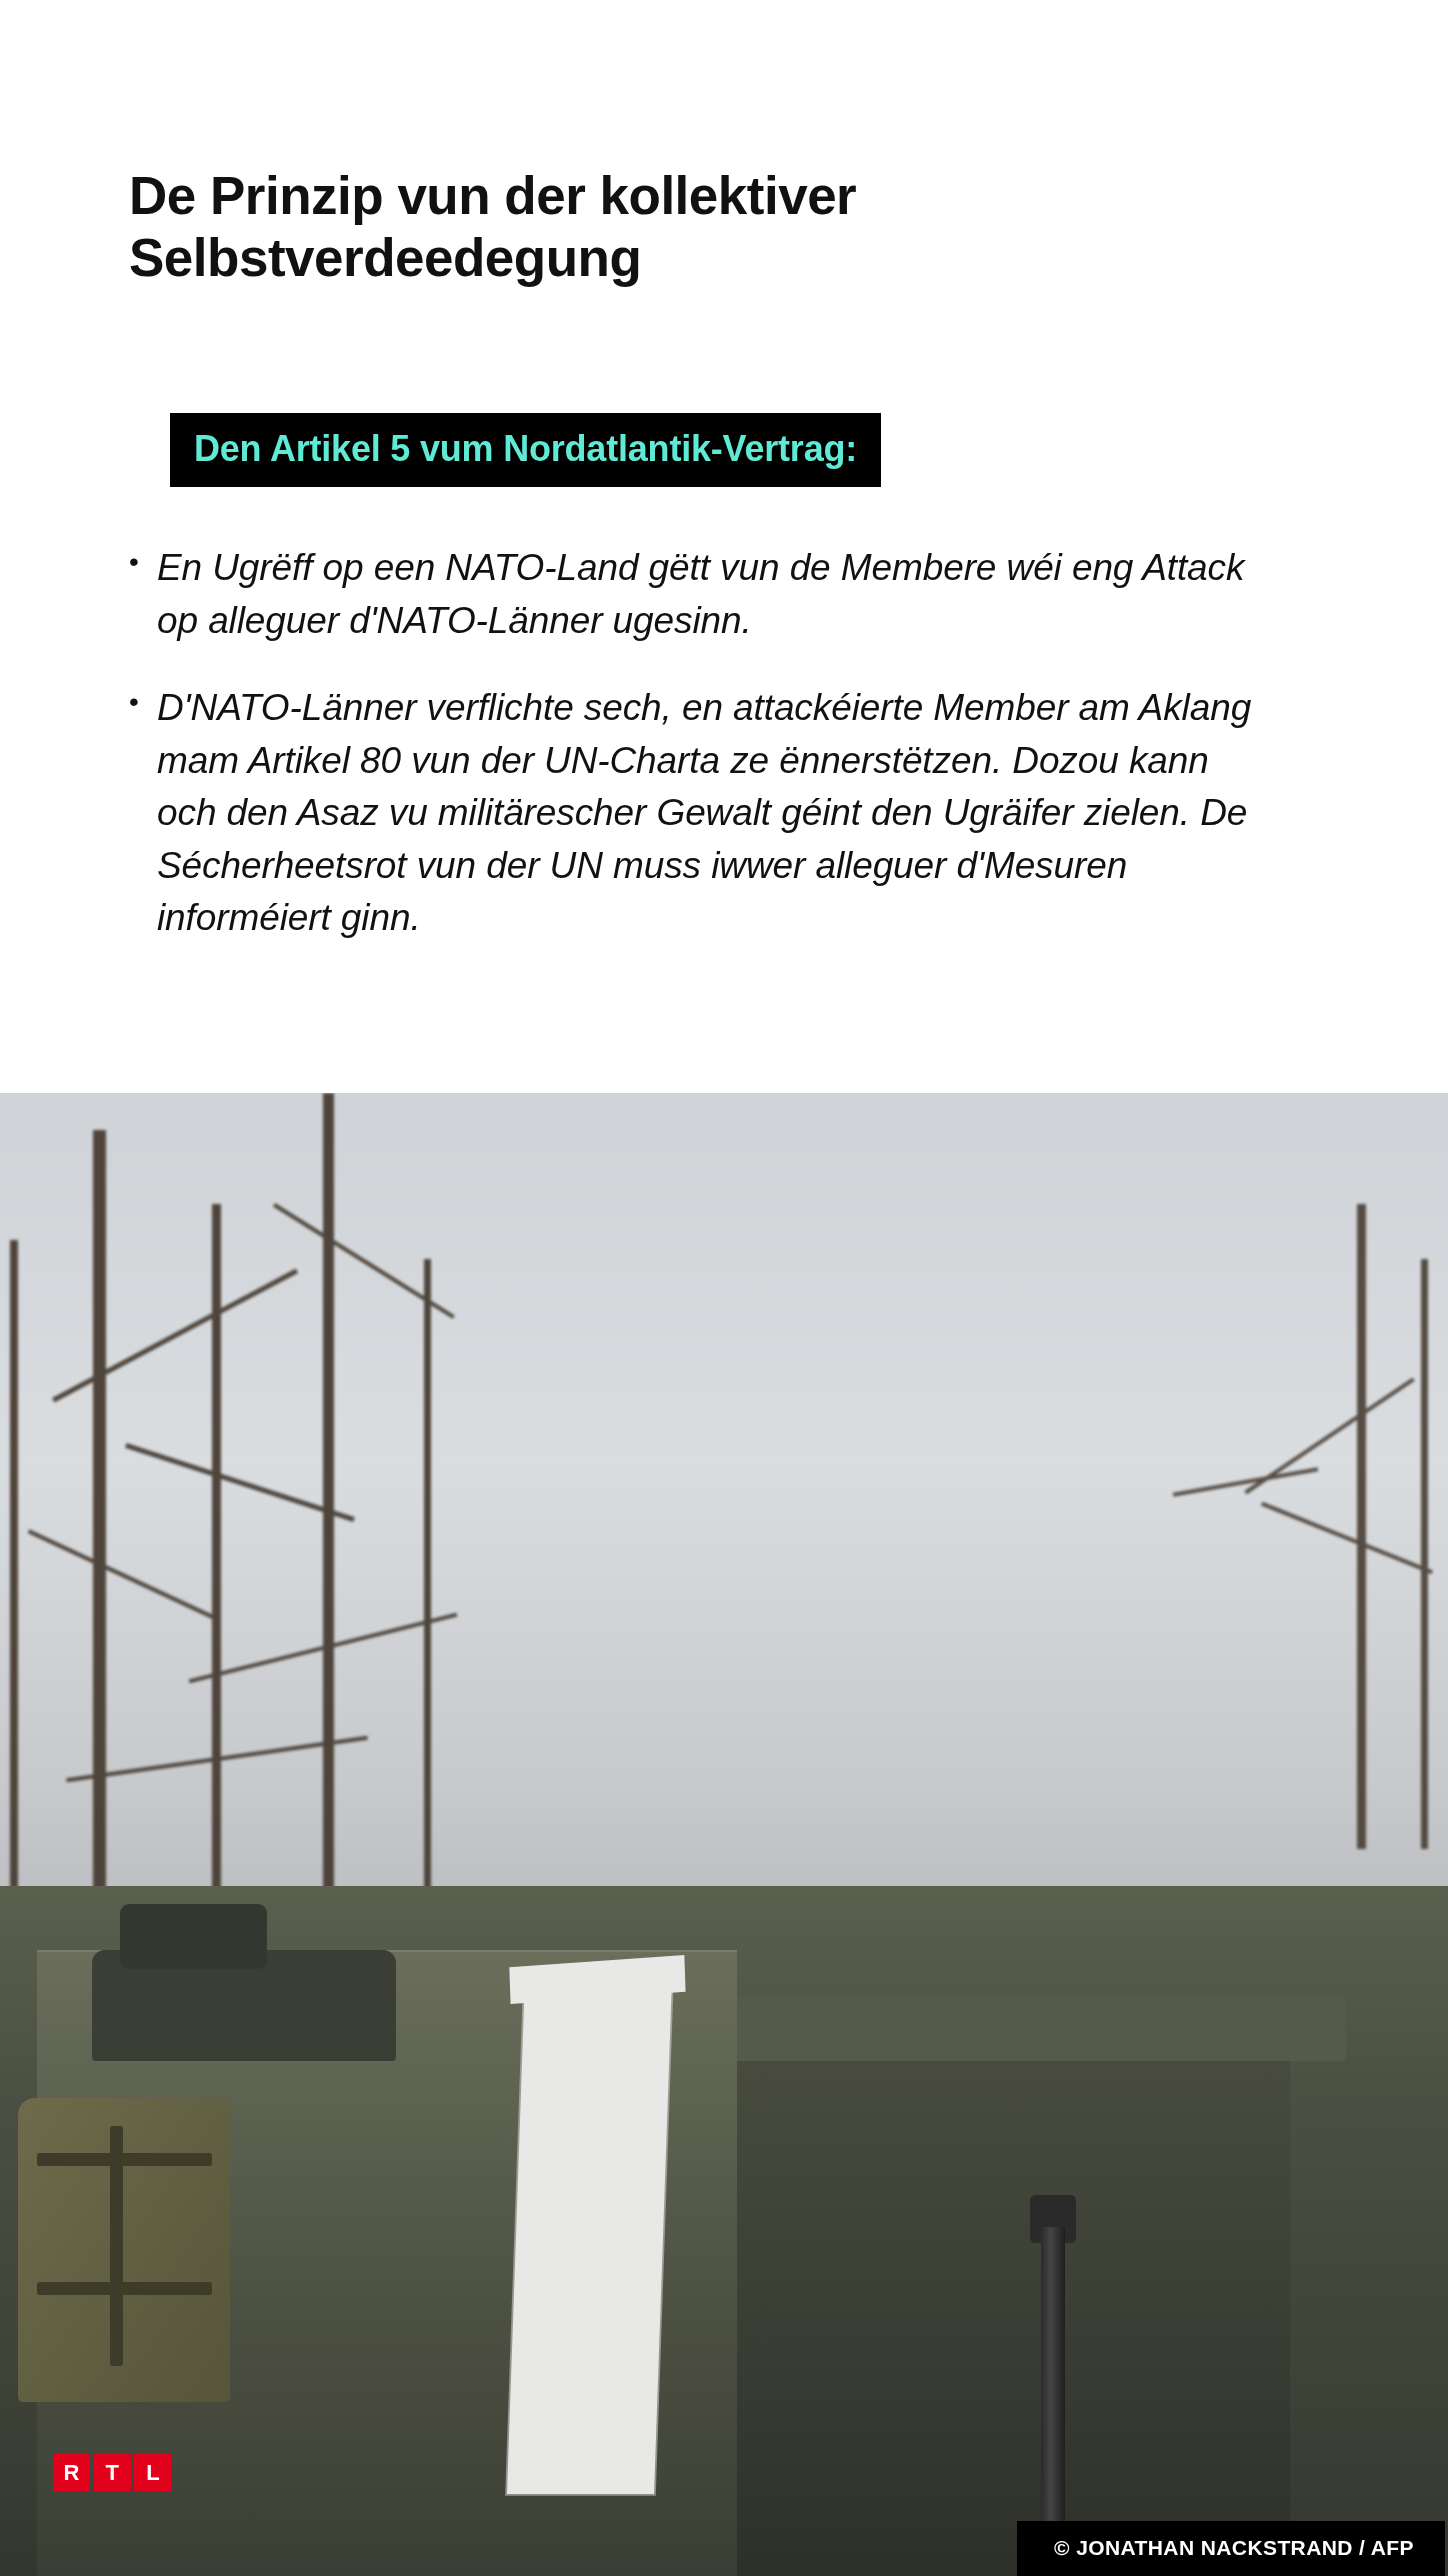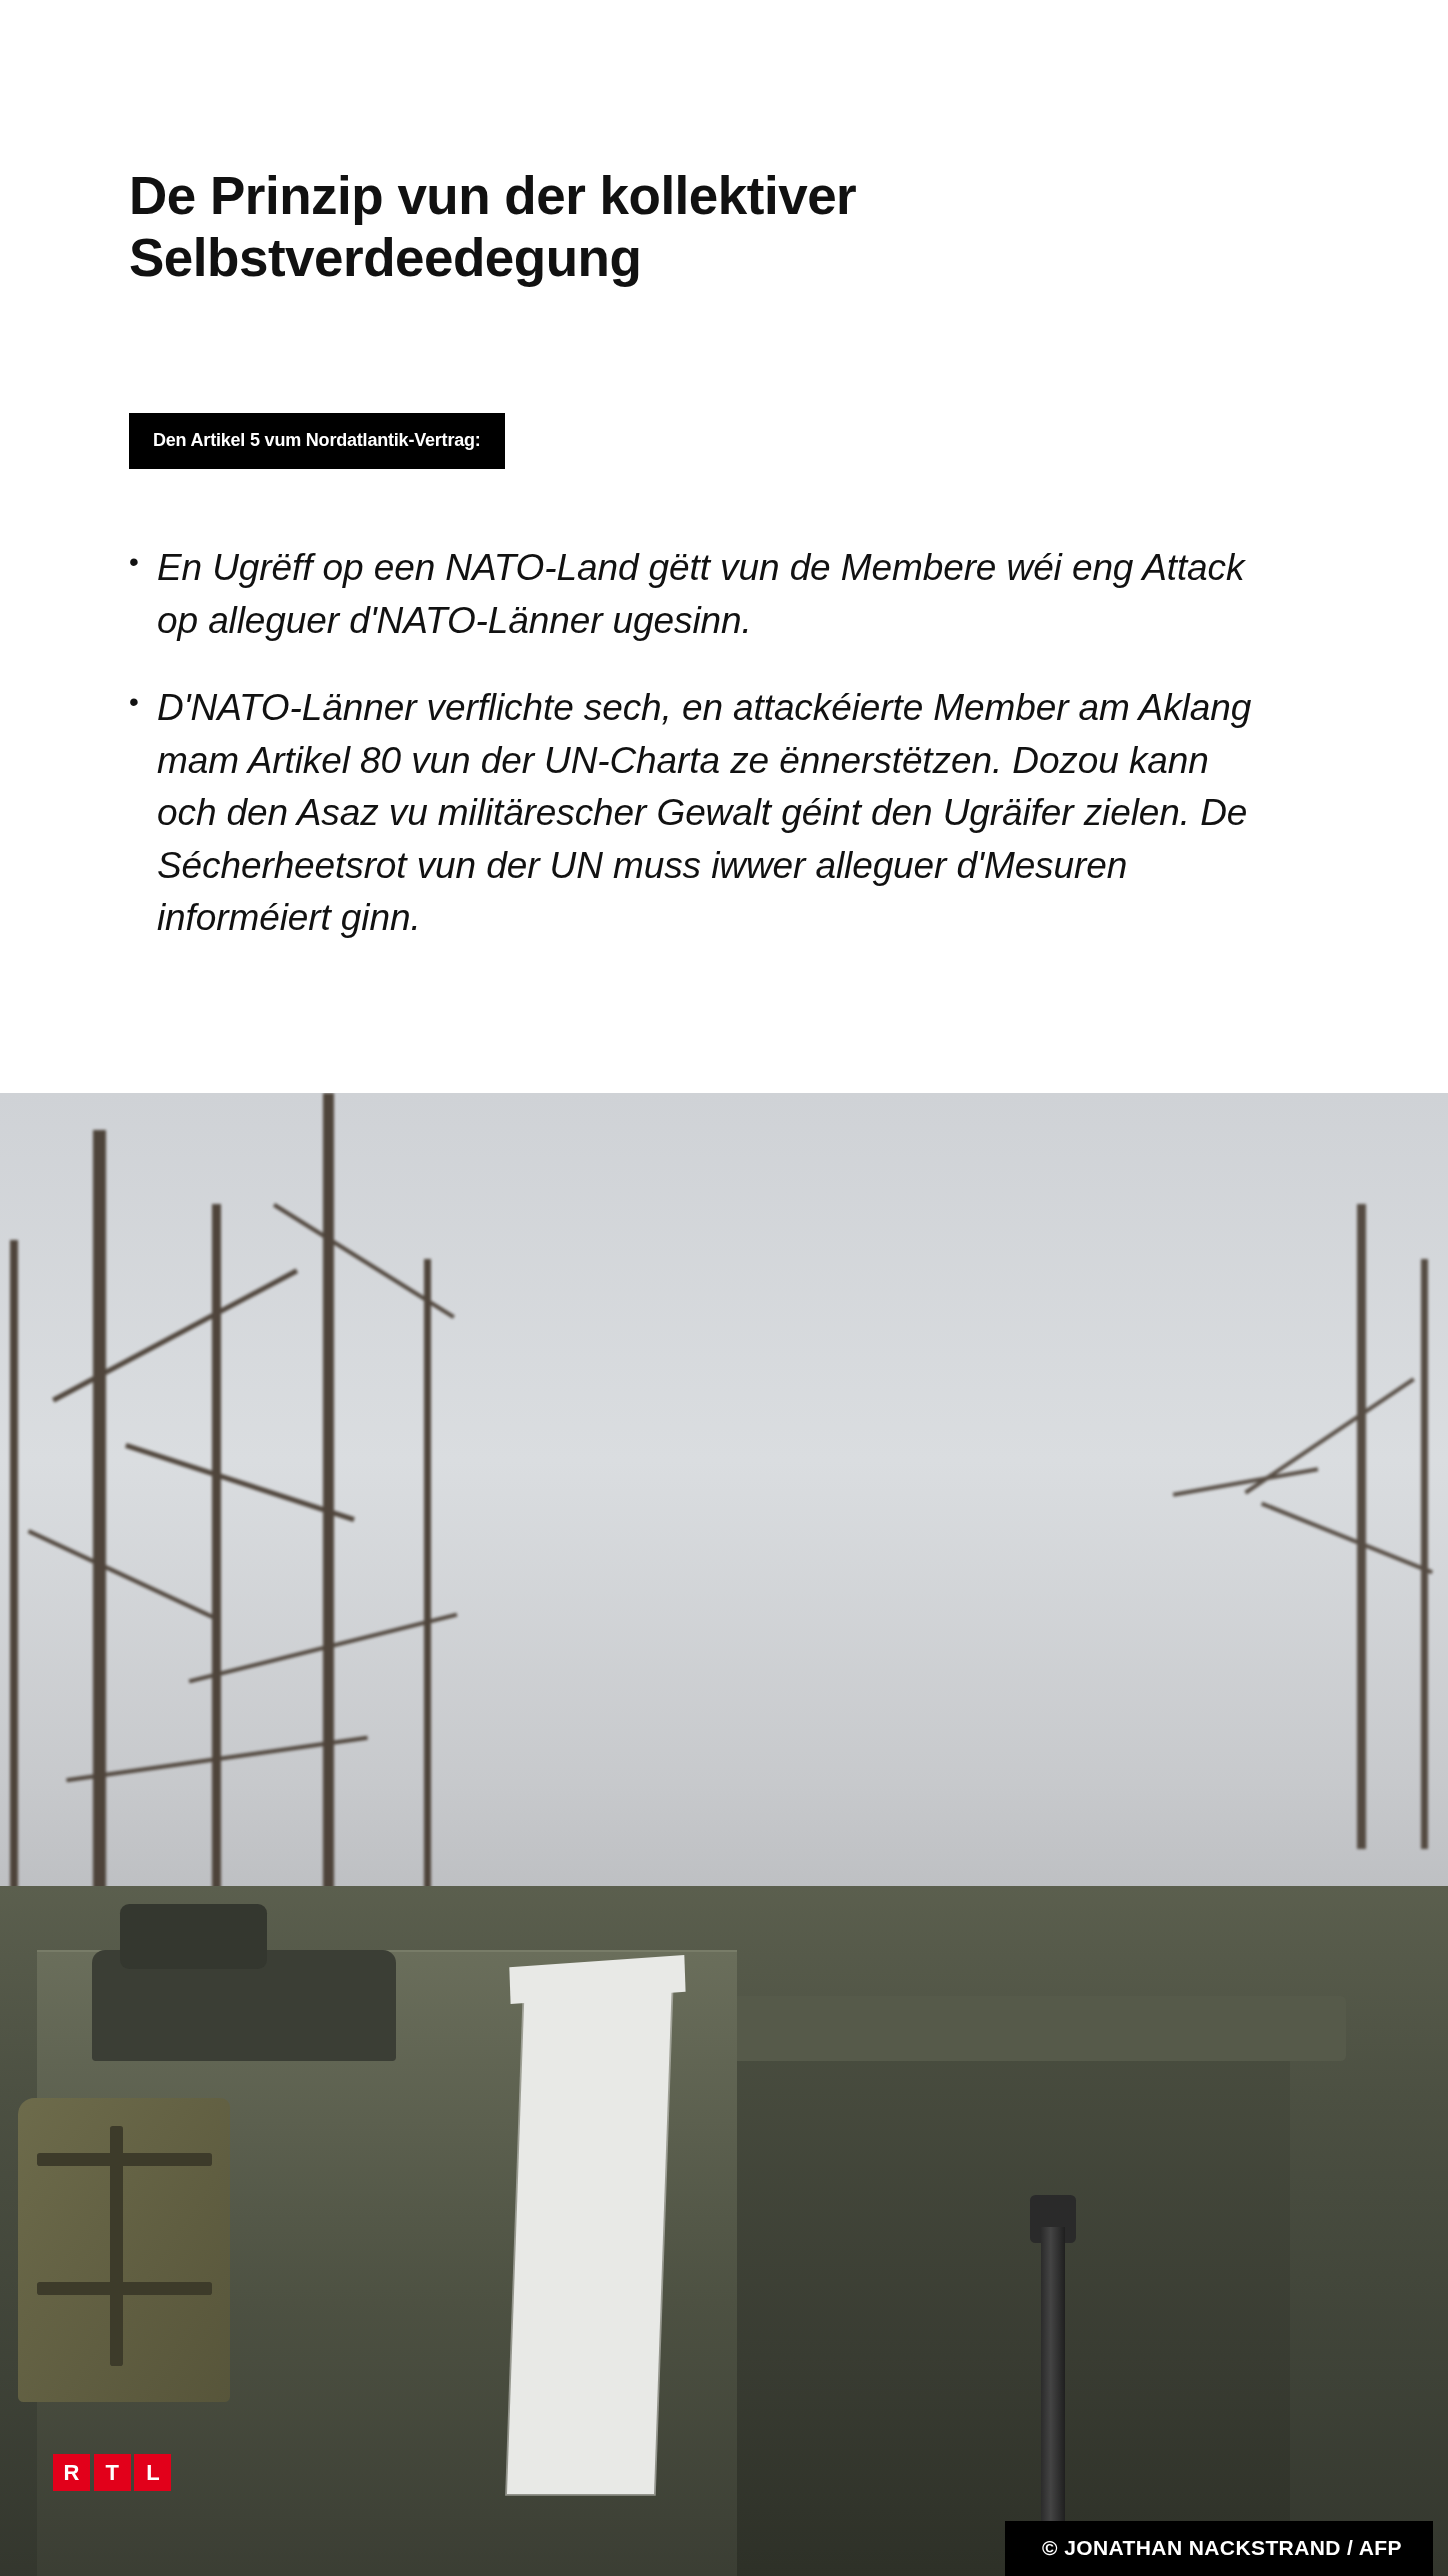--- a/index.html
+++ b/index.html
@@ -40,26 +40,27 @@
     letter-spacing: -0.5px;
   }
   .kicker-wrap {
     position: absolute;
     left: 129px;
     top: 413px;
   }
   .kicker {
     display: inline-block;
     background: #000000;
-    color: #ffffff;
-    font-size: 18px;
+    color: #5eead4;
+    font-size: 36px;
     font-weight: bold;
     line-height: 1;
     padding: 18.4px 24px 20px 24px;
     letter-spacing: -0.2px;
+    margin-left: 41px;
   }
   .bullets {
     position: absolute;
     left: 118px;
     top: 542px;
     width: 1198px;
   }
   .bullet {
     position: relative;
     display: flex;
@@ -256,21 +257,21 @@
     color: #ffffff;
     font-size: 22px;
     font-weight: bold;
     display: flex;
     align-items: center;
     justify-content: center;
     font-family: "Liberation Sans", sans-serif;
   }
   .credit-bar {
     position: absolute;
-    right: 16px;
+    right: 4px;
     bottom: 0;
     background: #000000;
     color: #ffffff;
     font-size: 21px;
     font-weight: bold;
     letter-spacing: 0.4px;
     padding: 15.7px 31px 15.7px 37px;
   }
 </style>
 </head>

